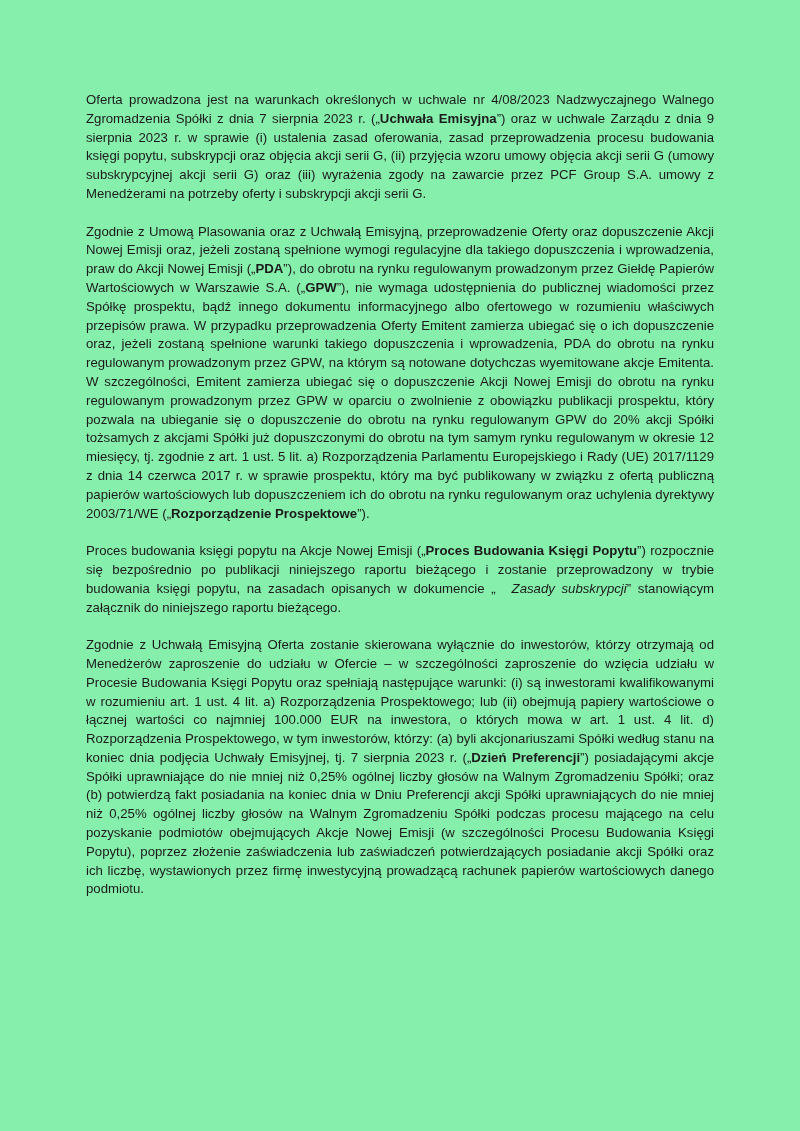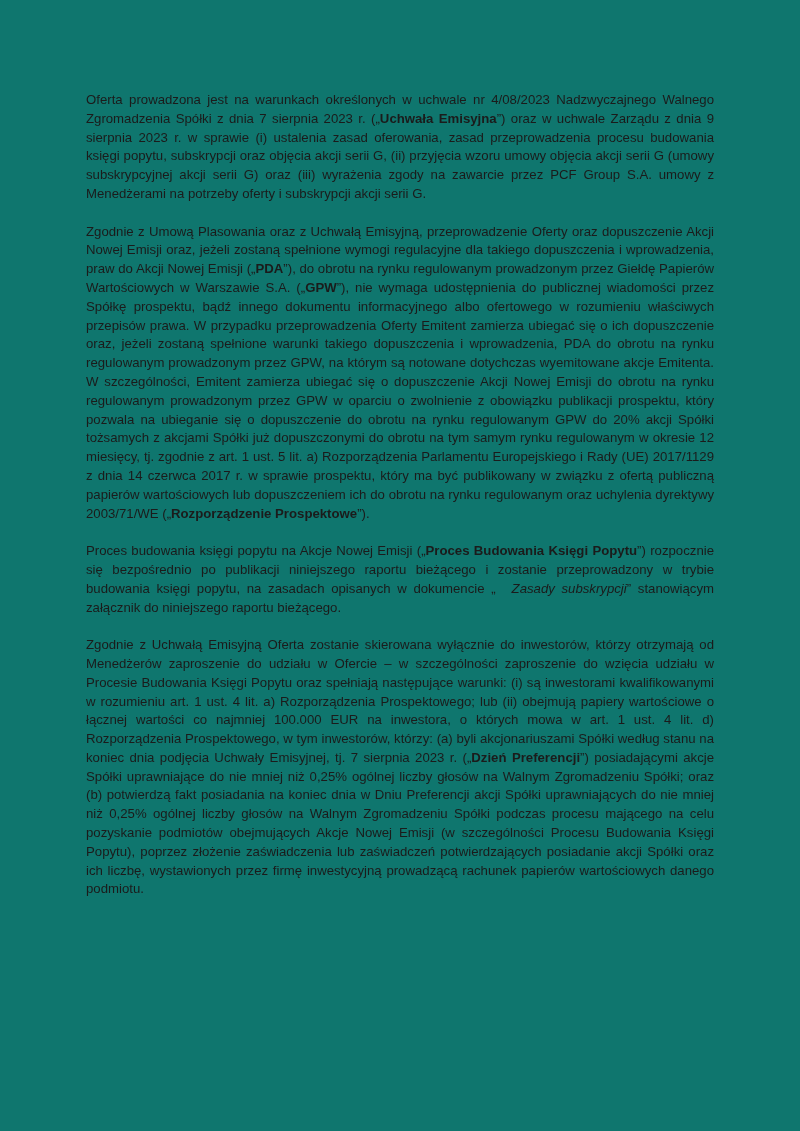--- a/index.html
+++ b/index.html
@@ -29,21 +29,21 @@
     font-weight: 700;
   }
   .para i {
     font-style: italic;
     margin-left: 16px;
   }
 </style>
 </head>
 <body>
 
-<div class="page" style="background: #0f766e; color: rgb(27, 27, 27);">
+<div class="page" style="background: #86efac; color: rgb(27, 27, 27);">
 
   <p class="para"><span>Oferta prowadzona jest na warunkach określonych w uchwale nr 4/08/2023 Nadzwyczajnego Walnego Zgromadzenia Spółki z dnia 7 sierpnia 2023 r. („</span><b>Uchwała Emisyjna</b><span>”) oraz w uchwale Zarządu z dnia 9 sierpnia 2023 r. w sprawie (i) ustalenia zasad oferowania, zasad przeprowadzenia procesu budowania księgi popytu, subskrypcji oraz objęcia akcji serii G, (ii) przyjęcia wzoru umowy objęcia akcji serii G (umowy subskrypcyjnej akcji serii G) oraz (iii) wyrażenia zgody na zawarcie przez PCF Group S.A. umowy z Menedżerami na potrzeby oferty i subskrypcji akcji serii G.</span></p>
 
   <p class="para"><span>Zgodnie z Umową Plasowania oraz z Uchwałą Emisyjną, przeprowadzenie Oferty oraz dopuszczenie Akcji Nowej Emisji oraz, jeżeli zostaną spełnione wymogi regulacyjne dla takiego dopuszczenia i wprowadzenia, praw do Akcji Nowej Emisji („</span><b>PDA</b><span>”), do obrotu na rynku regulowanym prowadzonym przez Giełdę Papierów Wartościowych w Warszawie S.A. („</span><b>GPW</b><span>”), nie wymaga udostępnienia do publicznej wiadomości przez Spółkę prospektu, bądź innego dokumentu informacyjnego albo ofertowego w rozumieniu właściwych przepisów prawa. W przypadku przeprowadzenia Oferty Emitent zamierza ubiegać się o ich dopuszczenie oraz, jeżeli zostaną spełnione warunki takiego dopuszczenia i wprowadzenia, PDA do obrotu na rynku regulowanym prowadzonym przez GPW, na którym są notowane dotychczas wyemitowane akcje Emitenta. W szczególności, Emitent zamierza ubiegać się o dopuszczenie Akcji Nowej Emisji do obrotu na rynku regulowanym prowadzonym przez GPW w oparciu o zwolnienie z obowiązku publikacji prospektu, który pozwala na ubieganie się o dopuszczenie do obrotu na rynku regulowanym GPW do 20% akcji Spółki tożsamych z akcjami Spółki już dopuszczonymi do obrotu na tym samym rynku regulowanym w okresie 12 miesięcy, tj. zgodnie z art. 1 ust. 5 lit. a) Rozporządzenia Parlamentu Europejskiego i Rady (UE) 2017/1129 z dnia 14 czerwca 2017 r. w sprawie prospektu, który ma być publikowany w związku z ofertą publiczną papierów wartościowych lub dopuszczeniem ich do obrotu na rynku regulowanym oraz uchylenia dyrektywy 2003/71/WE („</span><b>Rozporządzenie Prospektowe</b><span>”).</span></p>
 
   <p class="para"><span>Proces budowania księgi popytu na Akcje Nowej Emisji („</span><b>Proces Budowania Księgi Popytu</b><span>”) rozpocznie się bezpośrednio po publikacji niniejszego raportu bieżącego i zostanie przeprowadzony w trybie budowania księgi popytu, na zasadach opisanych w dokumencie „</span><i>Zasady subskrypcji</i><span>” stanowiącym załącznik do niniejszego raportu bieżącego.</span></p>
 
   <p class="para"><span>Zgodnie z Uchwałą Emisyjną Oferta zostanie skierowana wyłącznie do inwestorów, którzy otrzymają od Menedżerów zaproszenie do udziału w Ofercie – w szczególności zaproszenie do wzięcia udziału w Procesie Budowania Księgi Popytu oraz spełniają następujące warunki: (i) są inwestorami kwalifikowanymi w rozumieniu art. 1 ust. 4 lit. a) Rozporządzenia Prospektowego; lub (ii) obejmują papiery wartościowe o łącznej wartości co najmniej 100.000 EUR na inwestora, o których mowa w art. 1 ust. 4 lit. d) Rozporządzenia Prospektowego, w tym inwestorów, którzy: (a) byli akcjonariuszami Spółki według stanu na koniec dnia podjęcia Uchwały Emisyjnej, tj. 7 sierpnia 2023 r. („</span><b>Dzień Preferencji</b><span>”) posiadającymi akcje Spółki uprawniające do nie mniej niż 0,25% ogólnej liczby głosów na Walnym Zgromadzeniu Spółki; oraz (b) potwierdzą fakt posiadania na koniec dnia w Dniu Preferencji akcji Spółki uprawniających do nie mniej niż 0,25% ogólnej liczby głosów na Walnym Zgromadzeniu Spółki podczas procesu mającego na celu pozyskanie podmiotów obejmujących Akcje Nowej Emisji (w szczególności Procesu Budowania Księgi Popytu), poprzez złożenie zaświadczenia lub zaświadczeń potwierdzających posiadanie akcji Spółki oraz ich liczbę, wystawionych przez firmę inwestycyjną prowadzącą rachunek papierów wartościowych danego podmiotu.</span></p>
 
 </div>

